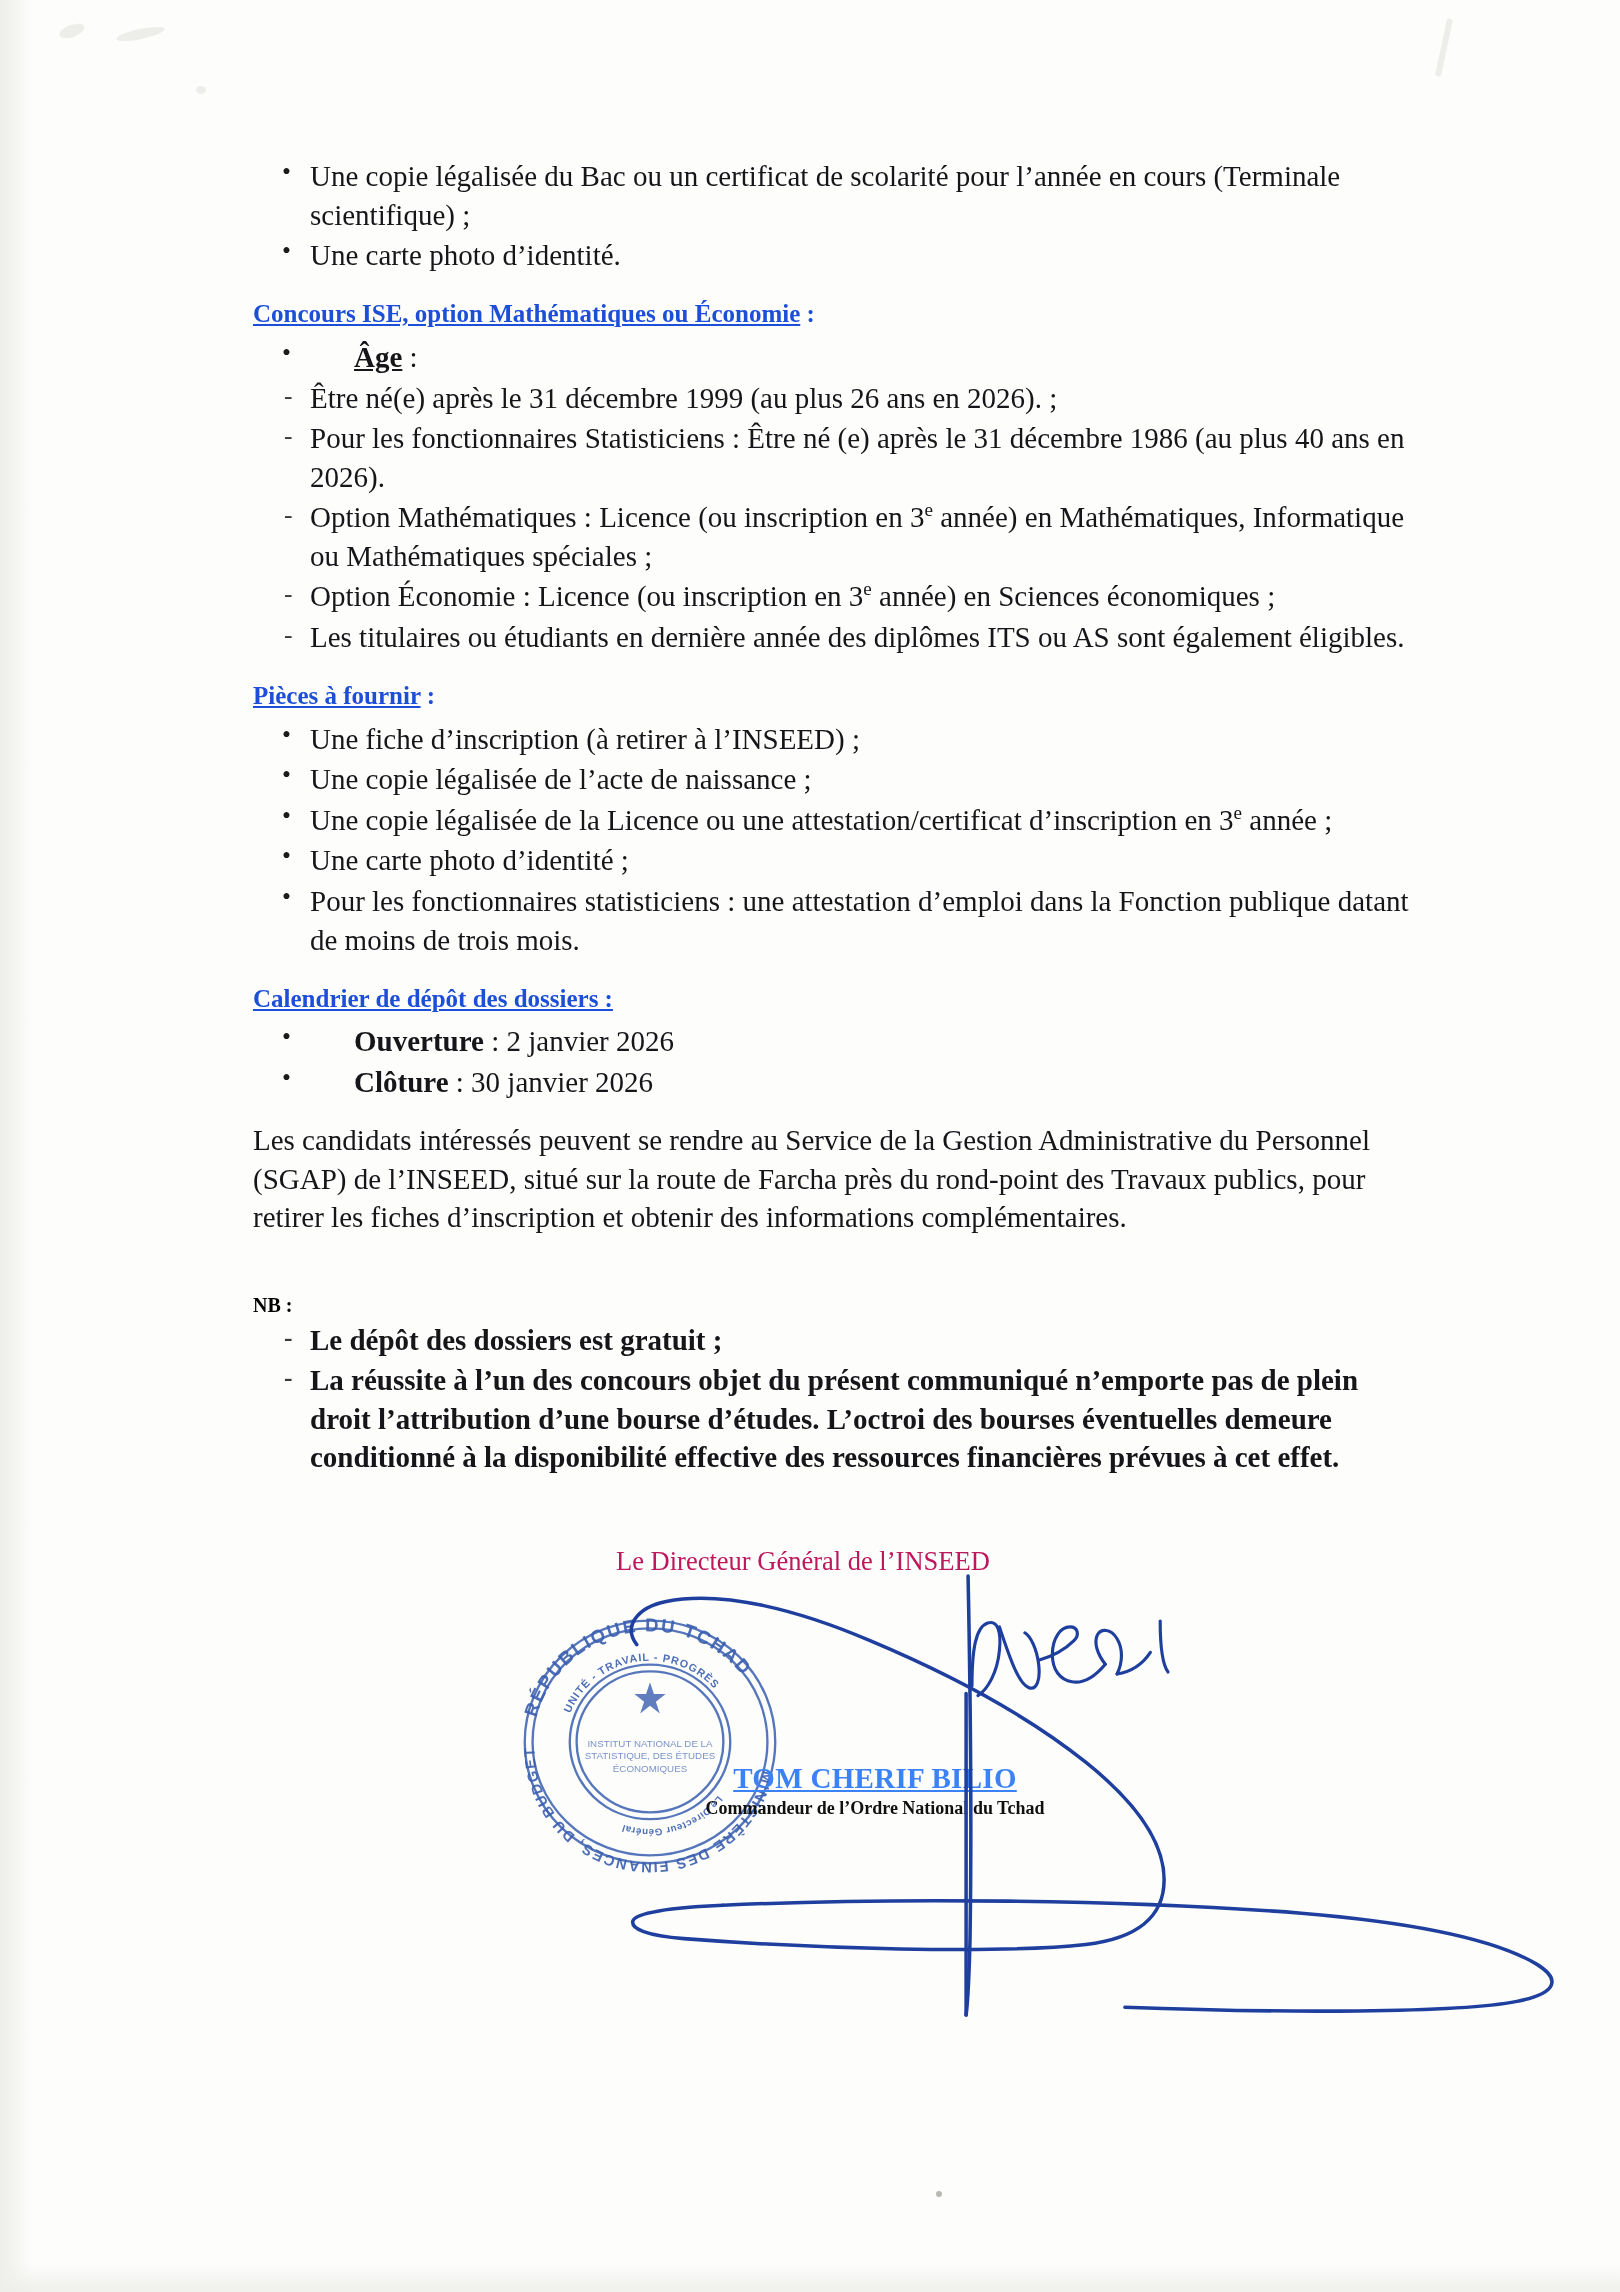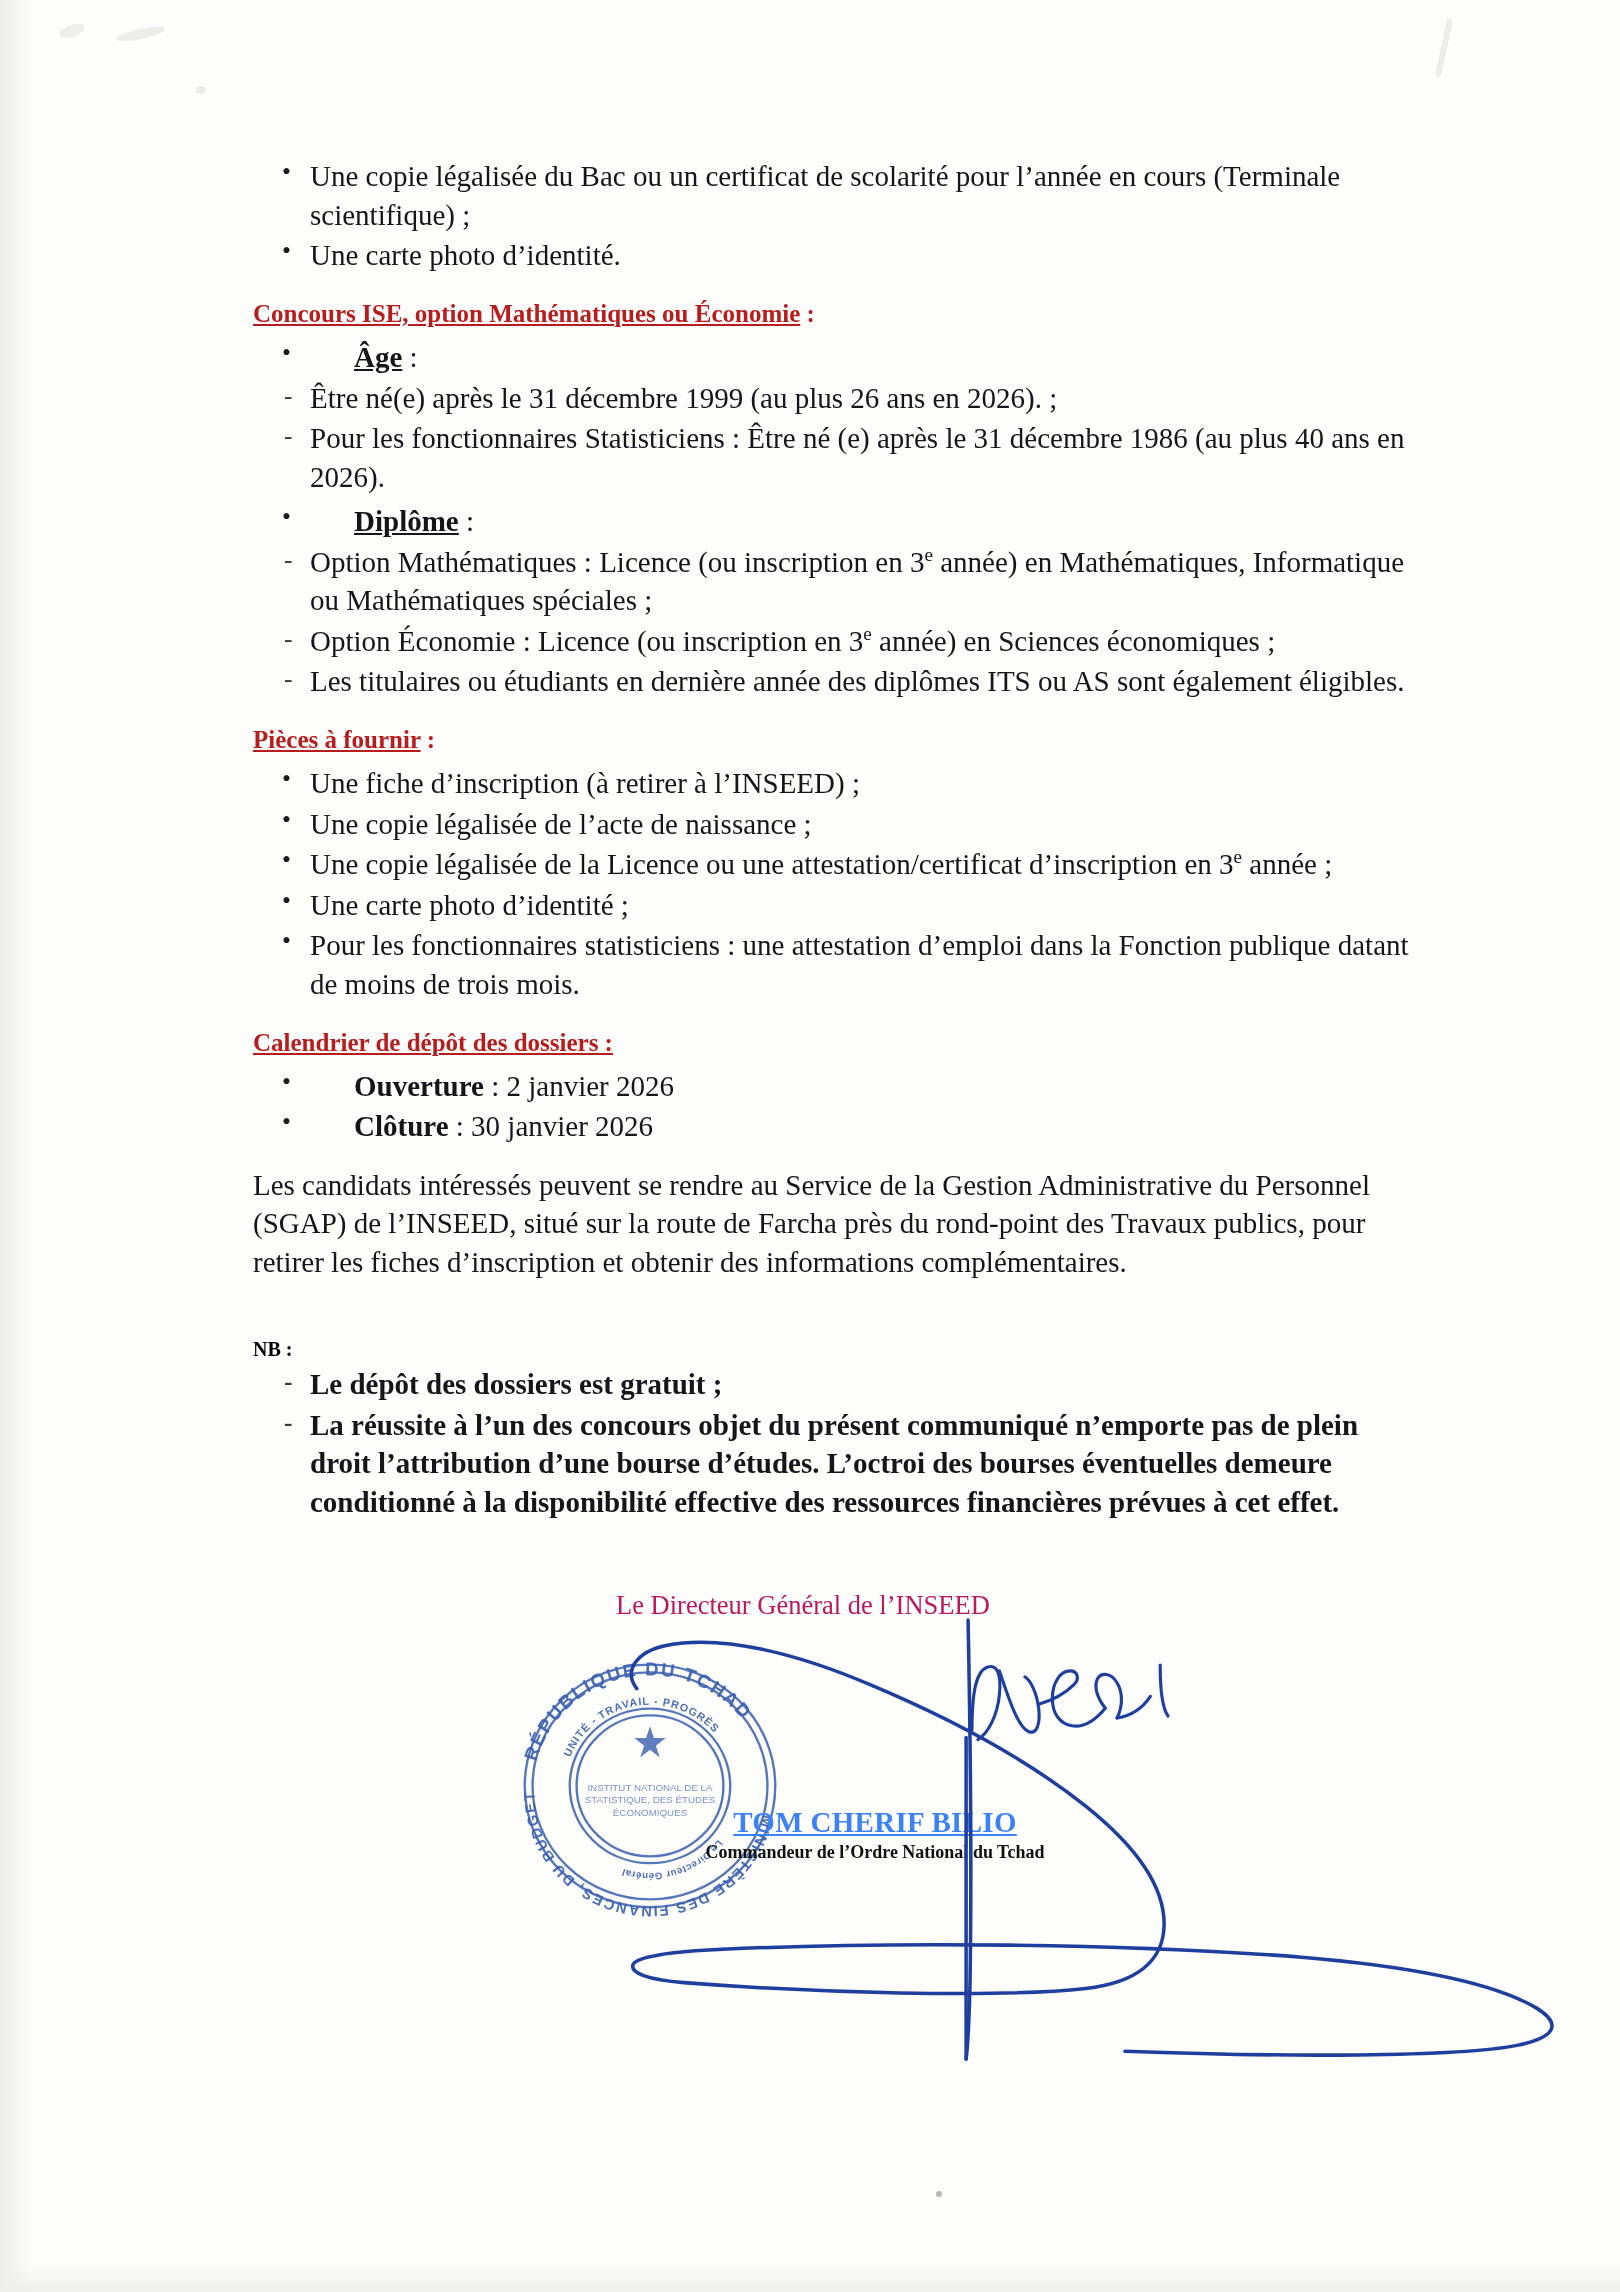--- a/index.html
+++ b/index.html
@@ -46,21 +46,21 @@
   }
 
   p, li, div.txt {
     font-size: 29px;
     line-height: 1.33;
     color: #16161a;
   }
   .heading {
     font-size: 25px;
     font-weight: bold;
-    color: #b91c1c;
+    color: #1d4ed8;
     margin: 25.5px 0 9.8px 0;
   }
   .heading u { text-decoration: underline; }
   .heading .plain { font-weight: bold; }
 
   ul.bul {
     list-style: none;
     margin: 0 0 0 0;
     padding: 0;
   }
@@ -198,25 +198,20 @@
     <ul class="bul">
       <li>
         <span class="b u">Âge</span><span> :</span>
       </li>
     </ul>
     <ul class="dash sub-ul">
       <li>Être né(e) après le 31 décembre 1999 (au plus 26 ans en 2026). ;</li>
       <li>Pour les fonctionnaires Statisticiens : Être né (e) après le 31 décembre 1986 (au plus 40 ans en 2026).</li>
     </ul>
 
-    <ul class="bul" style="margin-top:5.9px;">
-      <li>
-        <span class="b u">Diplôme</span><span> :</span>
-      </li>
-    </ul>
     <ul class="dash sub-ul">
       <li>Option Mathématiques : Licence (ou inscription en 3<sup>e</sup> année) en Mathématiques, Informatique ou Mathématiques spéciales ;</li>
       <li>Option Économie : Licence (ou inscription en 3<sup>e</sup> année) en Sciences économiques ;</li>
       <li>Les titulaires ou étudiants en dernière année des diplômes ITS ou AS sont également éligibles.</li>
     </ul>
 
     <div class="heading">
       <u>Pièces à fournir</u><span class="plain"> :</span>
     </div>
     <ul class="bul">

